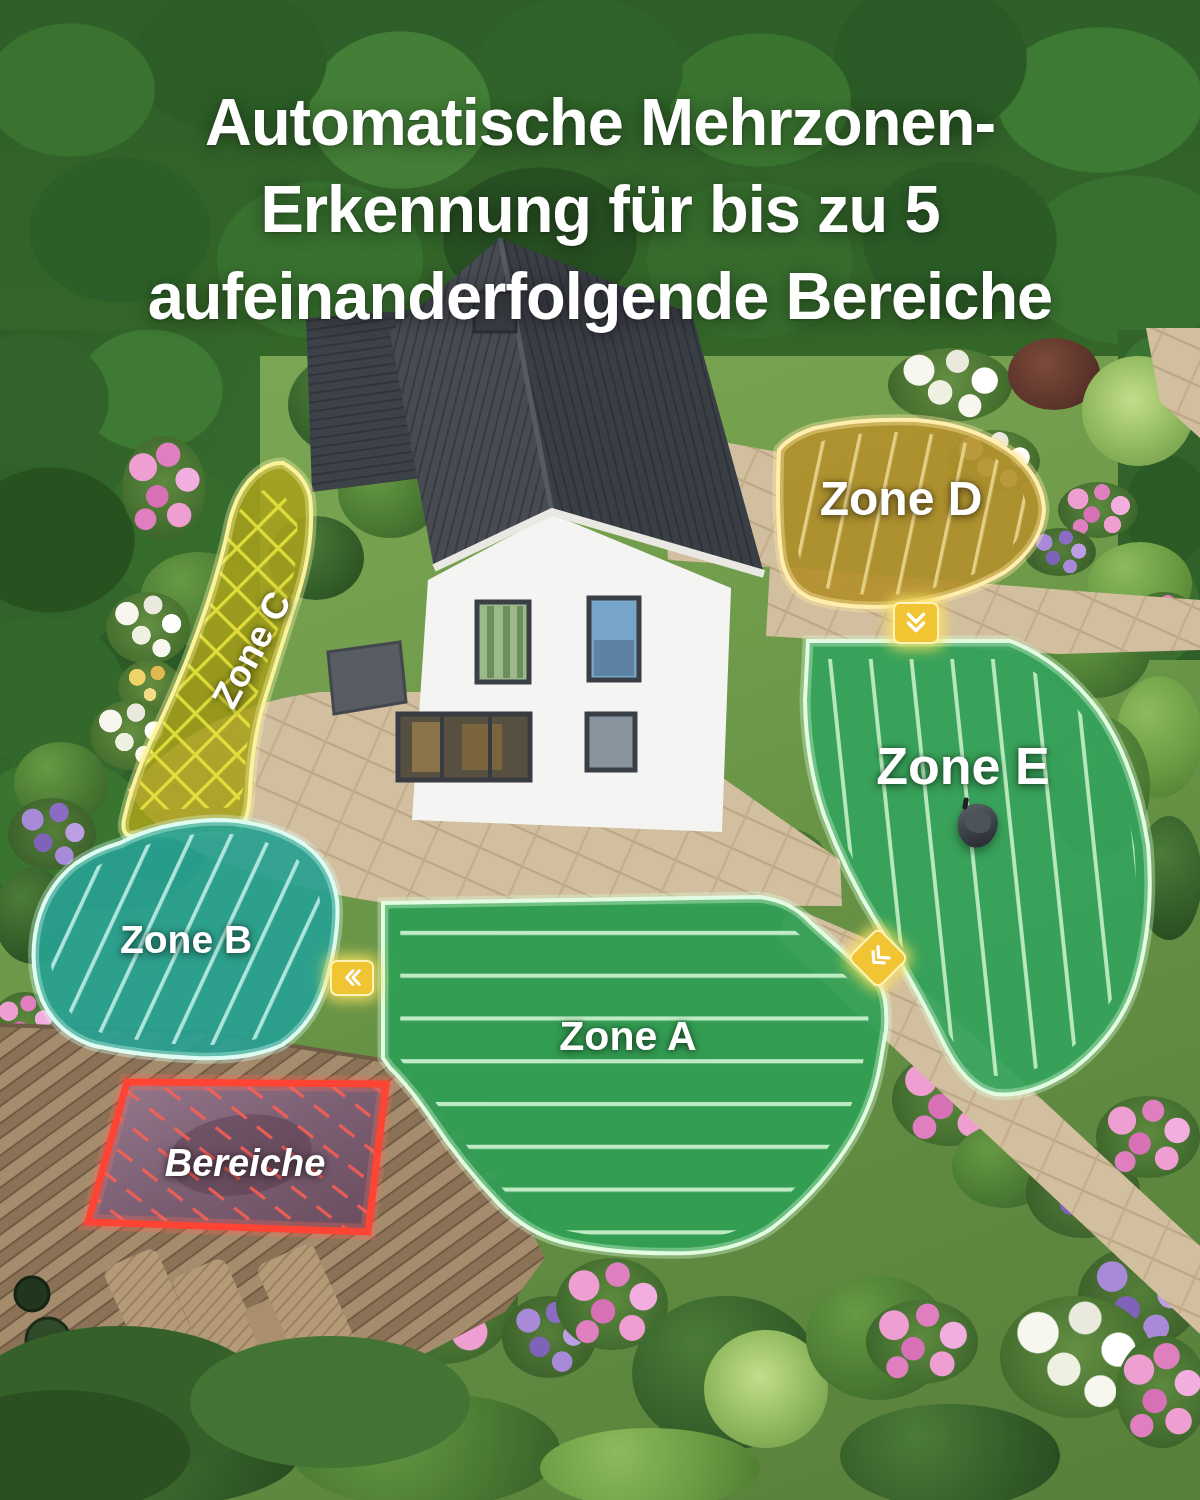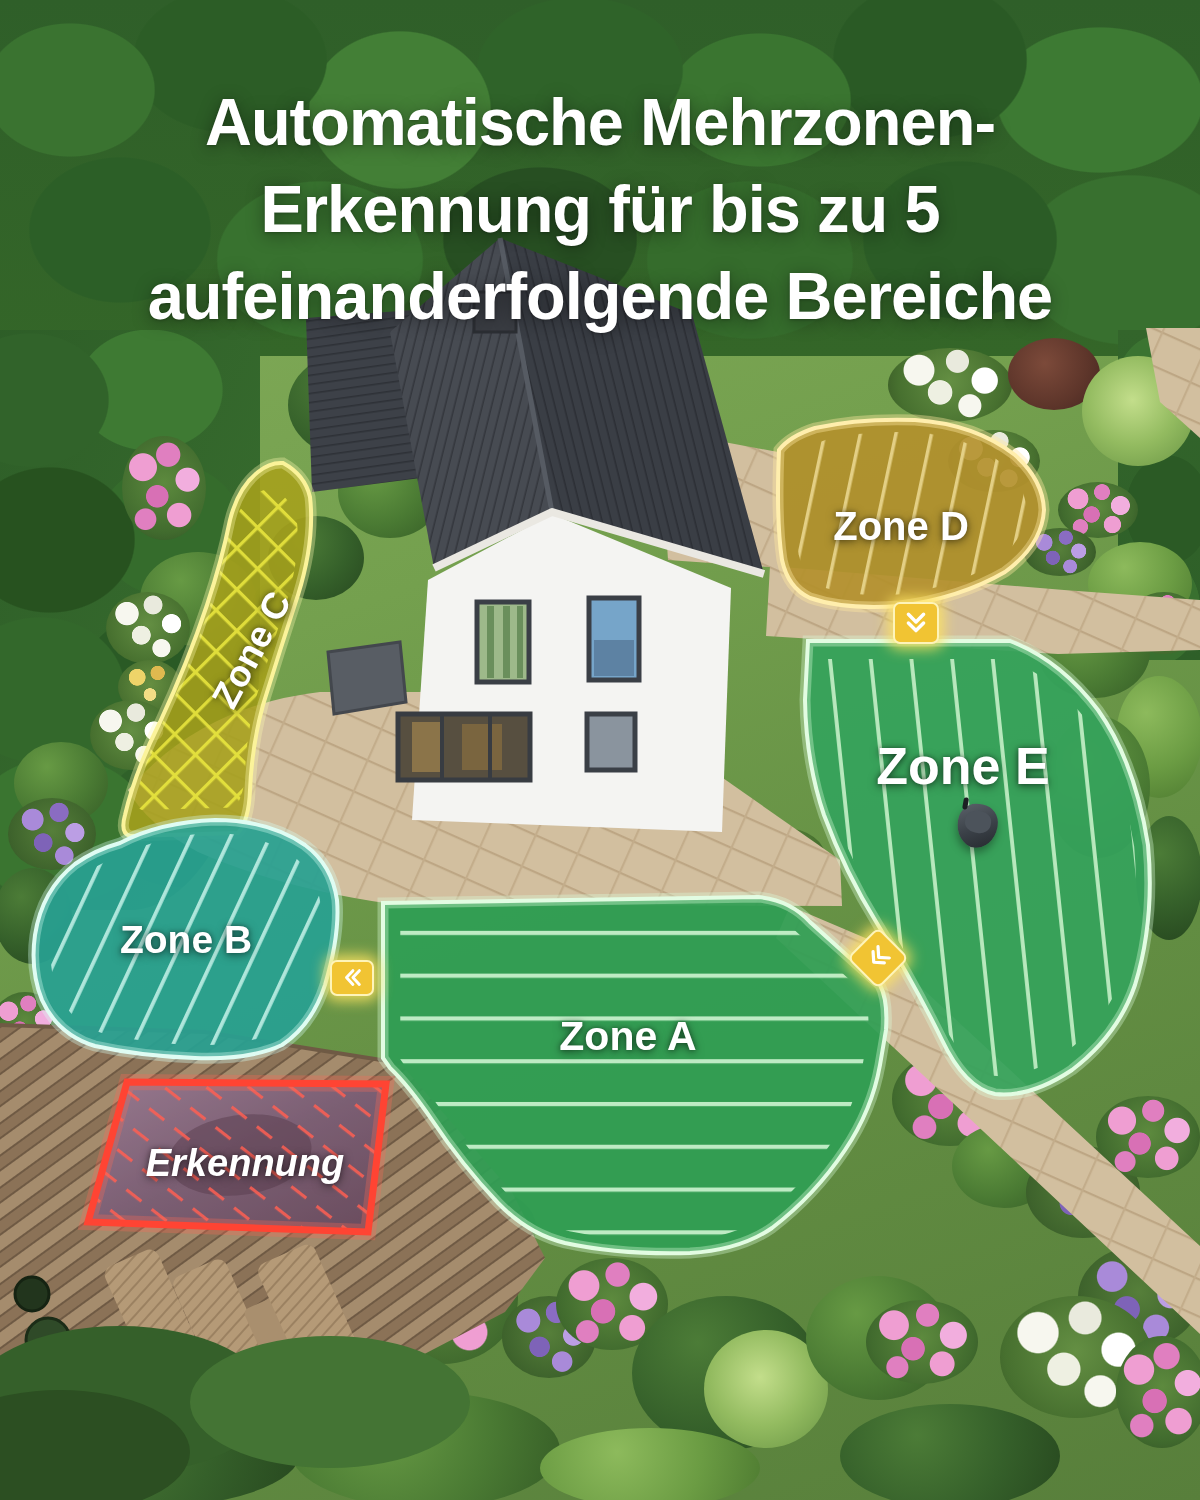--- a/index.html
+++ b/index.html
@@ -338,23 +338,23 @@
 
   <div class="mower">
     <div class="body"></div>
     <div class="panel"></div>
     <div class="ant"></div>
   </div>
 
   <div class="zlabel" style="left:628px;top:1036px;font-size:41px">Zone A</div>
   <div class="zlabel" style="left:186px;top:940px;font-size:39px">Zone B</div>
   <div class="zlabel rot" style="left:252px;top:650px;font-size:37px">Zone C</div>
-  <div class="zlabel" style="left:901px;top:526px;font-size:40px">Zone D</div>
+  <div class="zlabel" style="left:901px;top:498px;font-size:48px">Zone D</div>
   <div class="zlabel" style="left:963px;top:766px;font-size:52px">Zone E</div>
-  <div class="zlabel it" style="left:245px;top:1163px;font-size:38px">Erkennung</div>
+  <div class="zlabel it" style="left:245px;top:1163px;font-size:38px">Bereiche</div>
 
   <div class="title">
     <div>Automatische Mehrzonen-</div>
     <div>Erkennung für bis zu 5</div>
     <div>aufeinanderfolgende Bereiche</div>
   </div>
 
 </div>
 
 </body></html>

